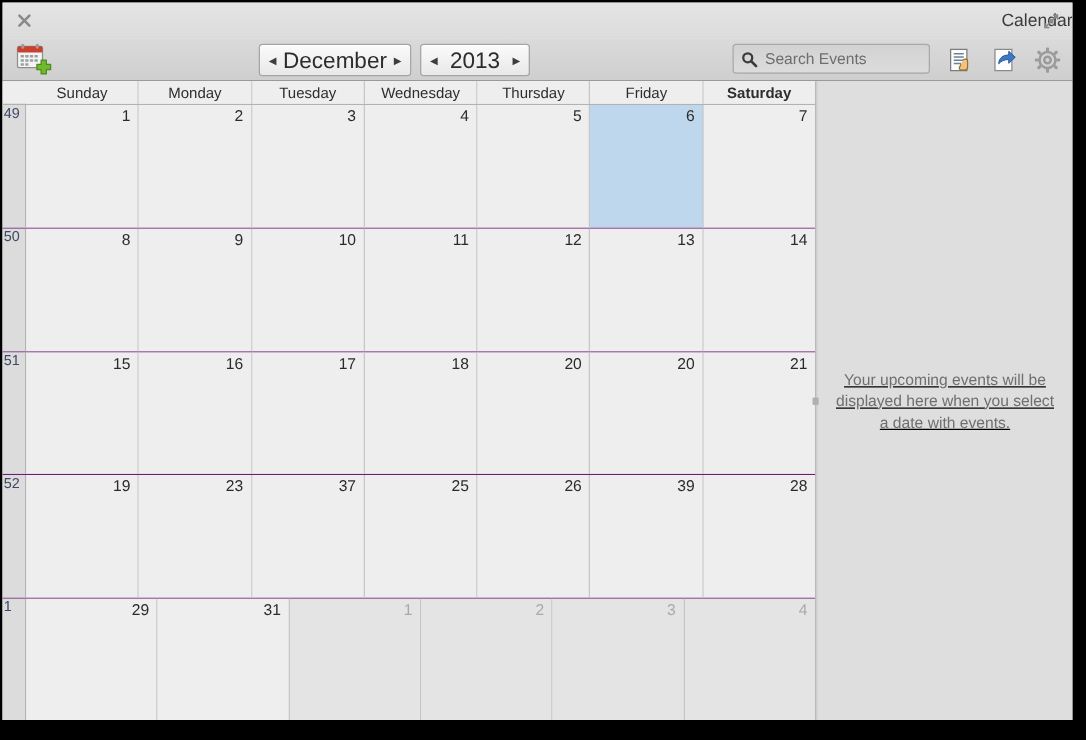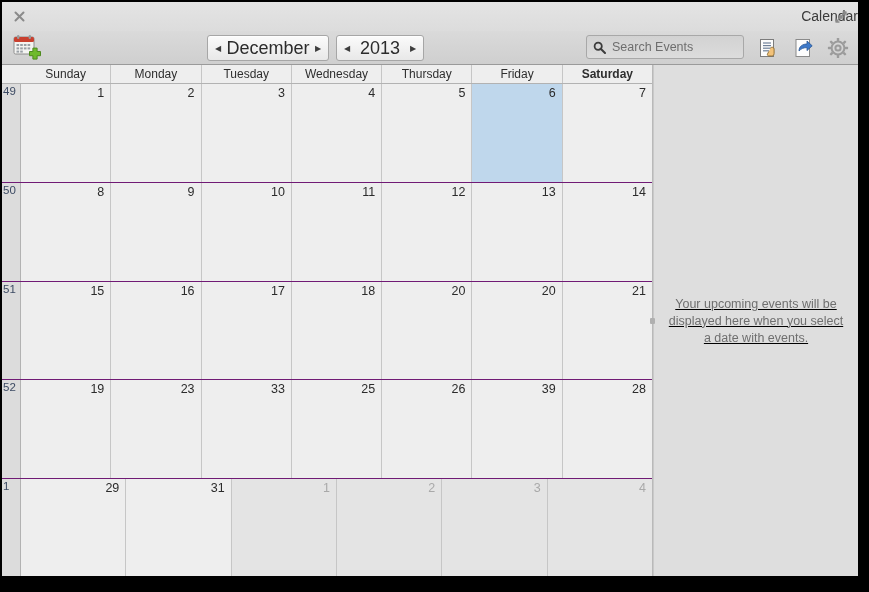--- a/index.html
+++ b/index.html
@@ -450,21 +450,21 @@
           </div>
           <div class="week-row">
             <div class="weeknum-cell">52</div>
             <div class="day-cell">
               <div class="day-num">19</div>
             </div>
             <div class="day-cell">
               <div class="day-num">23</div>
             </div>
             <div class="day-cell">
-              <div class="day-num">33</div>
+              <div class="day-num">37</div>
             </div>
             <div class="day-cell">
               <div class="day-num">25</div>
             </div>
             <div class="day-cell">
               <div class="day-num">26</div>
             </div>
             <div class="day-cell">
               <div class="day-num">39</div>
             </div>

